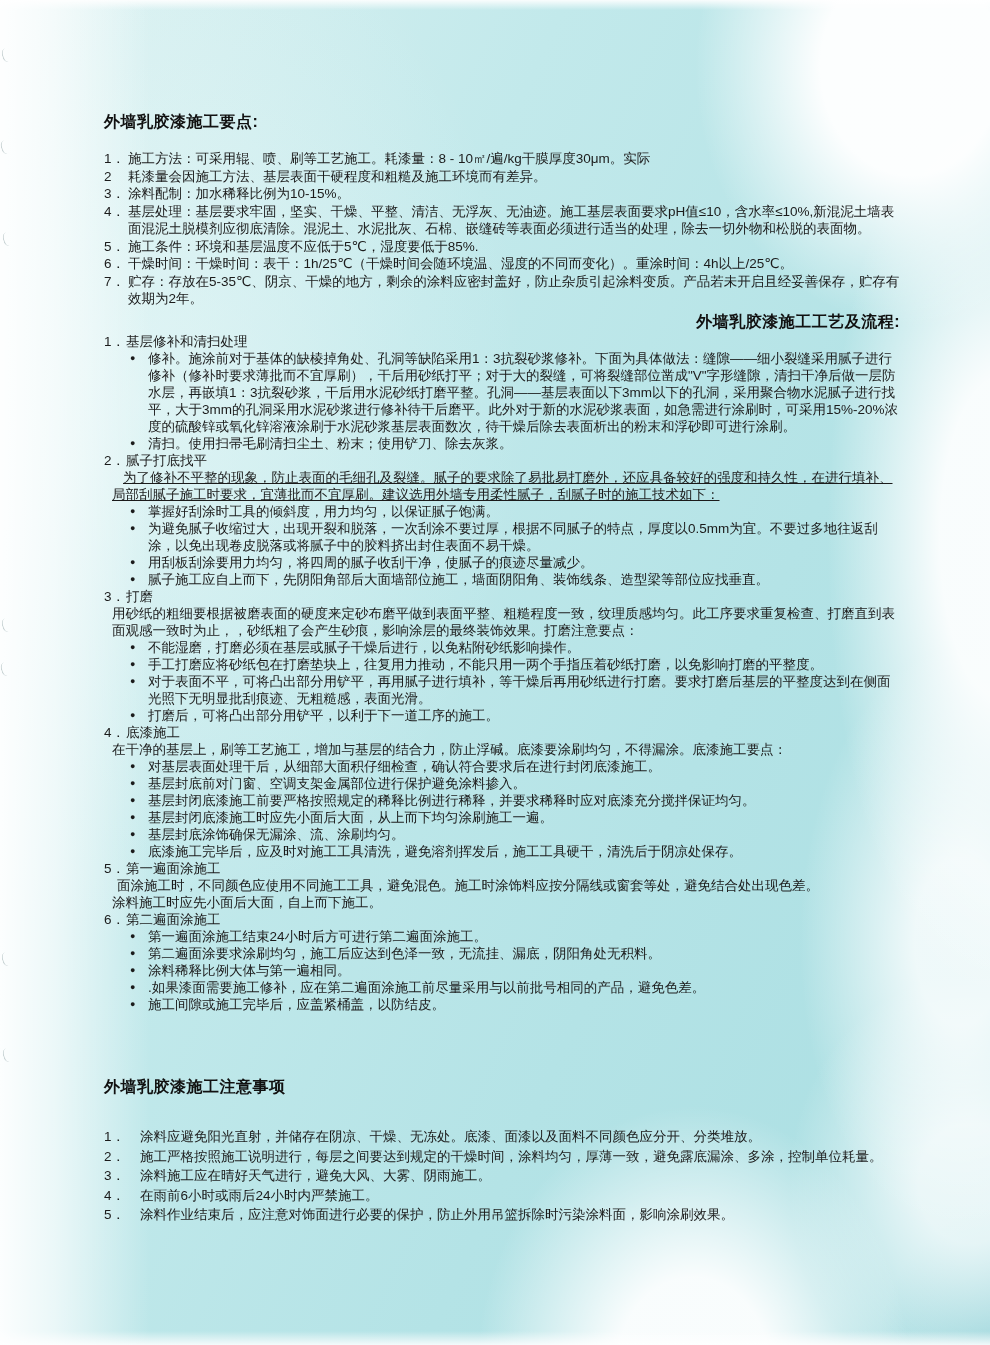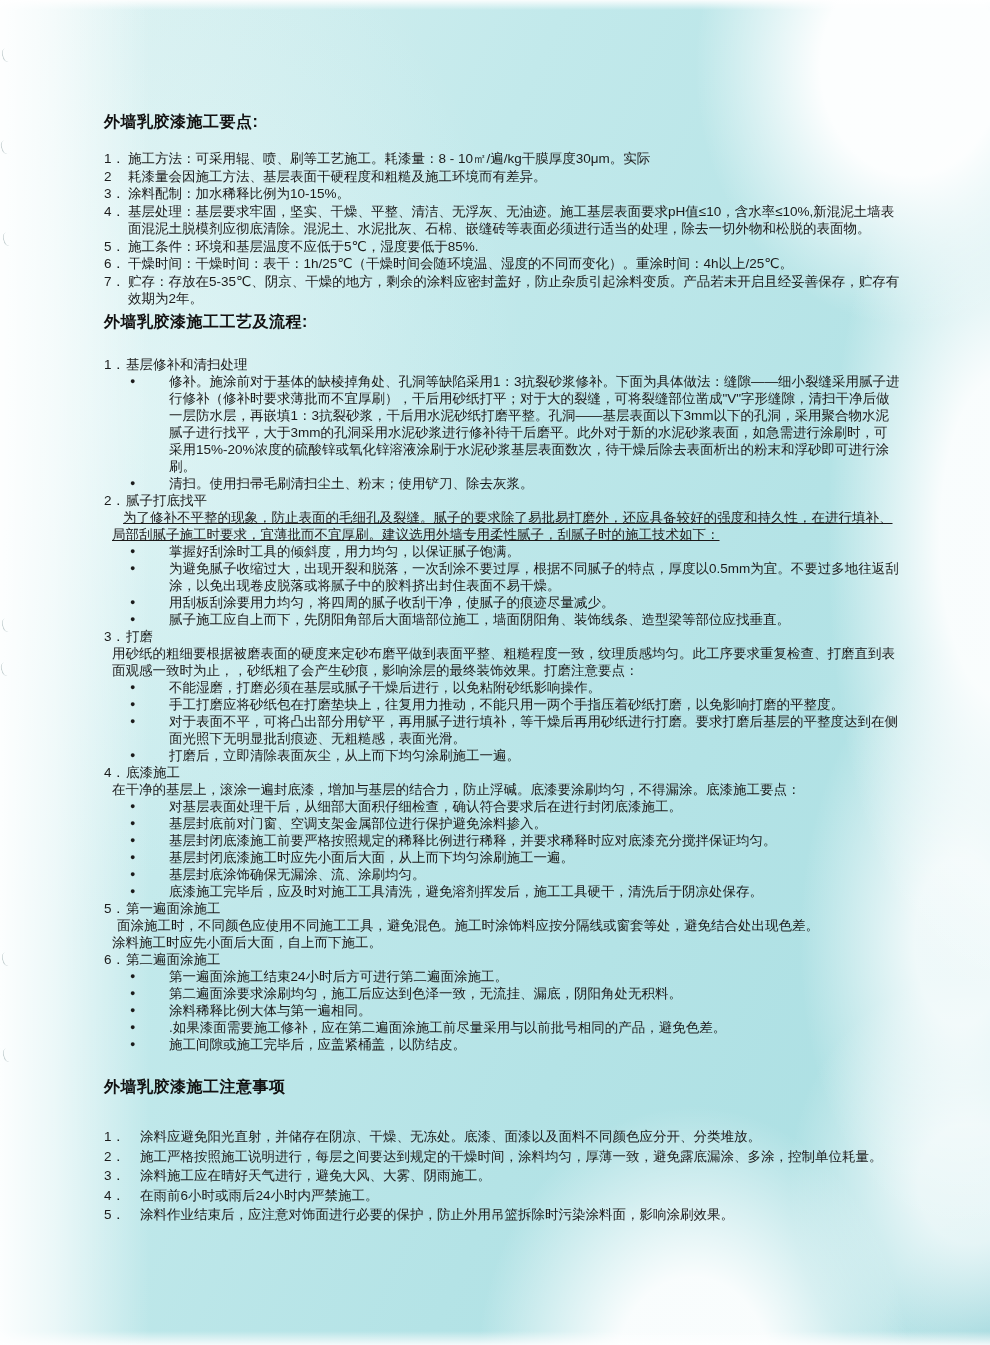--- a/index.html
+++ b/index.html
@@ -25,38 +25,38 @@
   }
   .content-block{position:absolute;left:104px;width:796px;}
   .section-title{
     font-size:16px;font-weight:bold;color:#111;
     line-height:19px;letter-spacing:.5px;
   }
   #sec-keypoints{top:112px;}
   #sec-process{top:312px;}
   #sec-notes{top:1077px;}
   #sec-keypoints .section-title{margin-bottom:19px;}
-  #sec-process  .section-title{margin-bottom:25px;}
+  #sec-process  .section-title{margin-bottom:2px;text-align:right;}
   #sec-notes    .section-title{margin-bottom:32px;}
 
   .items{font-size:13.5px;}
   #sec-keypoints .items{line-height:17.5px;}
   #sec-process  .items{line-height:17px;}
   #sec-notes    .items{line-height:17.5px;}
 
   .row{margin:0;}
   .num{display:flex;}
   .num .marker{flex:0 0 24px;}
   #sec-process .num .marker{flex:0 0 22px;}
   #sec-notes .num .marker{flex:0 0 36px;}
   #sec-notes .row{margin-bottom:2px;}
   .num .txt{flex:1;}
   .bullet{display:flex;padding-left:26px;}
   .bullet .dot{flex:0 0 18px;font-size:9px;}
-  .bullet .txt{flex:1;margin-left:21px;}
+  .bullet .txt{flex:1;}
   .para{padding-left:8px;}
 
   .edge-mark{
     position:absolute;width:8px;height:14px;
     border-left:1px solid rgba(150,170,172,.55);
     border-radius:60% 0 0 60%;
     transform:rotate(-14deg);
   }
 </style>
 </head>
@@ -154,27 +154,27 @@
         <div class="row bullet">
           <span class="dot">●</span>
           <span class="txt">手工打磨应将砂纸包在打磨垫块上，往复用力推动，不能只用一两个手指压着砂纸打磨，以免影响打磨的平整度。</span>
         </div>
         <div class="row bullet">
           <span class="dot">●</span>
           <span class="txt">对于表面不平，可将凸出部分用铲平，再用腻子进行填补，等干燥后再用砂纸进行打磨。要求打磨后基层的平整度达到在侧面光照下无明显批刮痕迹、无粗糙感，表面光滑。</span>
         </div>
         <div class="row bullet">
           <span class="dot">●</span>
-          <span class="txt">打磨后，立即清除表面灰尘，从上而下均匀涂刷施工一遍。</span>
+          <span class="txt">打磨后，可将凸出部分用铲平，以利于下一道工序的施工。</span>
         </div>
         <div class="row num">
           <span class="marker">4．</span>
           <span class="txt">底漆施工</span>
         </div>
-        <div class="row para">在干净的基层上，滚涂一遍封底漆，增加与基层的结合力，防止浮碱。底漆要涂刷均匀，不得漏涂。底漆施工要点：</div>
+        <div class="row para">在干净的基层上，刷等工艺施工，增加与基层的结合力，防止浮碱。底漆要涂刷均匀，不得漏涂。底漆施工要点：</div>
         <div class="row bullet">
           <span class="dot">●</span>
           <span class="txt">对基层表面处理干后，从细部大面积仔细检查，确认符合要求后在进行封闭底漆施工。</span>
         </div>
         <div class="row bullet">
           <span class="dot">●</span>
           <span class="txt">基层封底前对门窗、空调支架金属部位进行保护避免涂料掺入。</span>
         </div>
         <div class="row bullet">
           <span class="dot">●</span>

